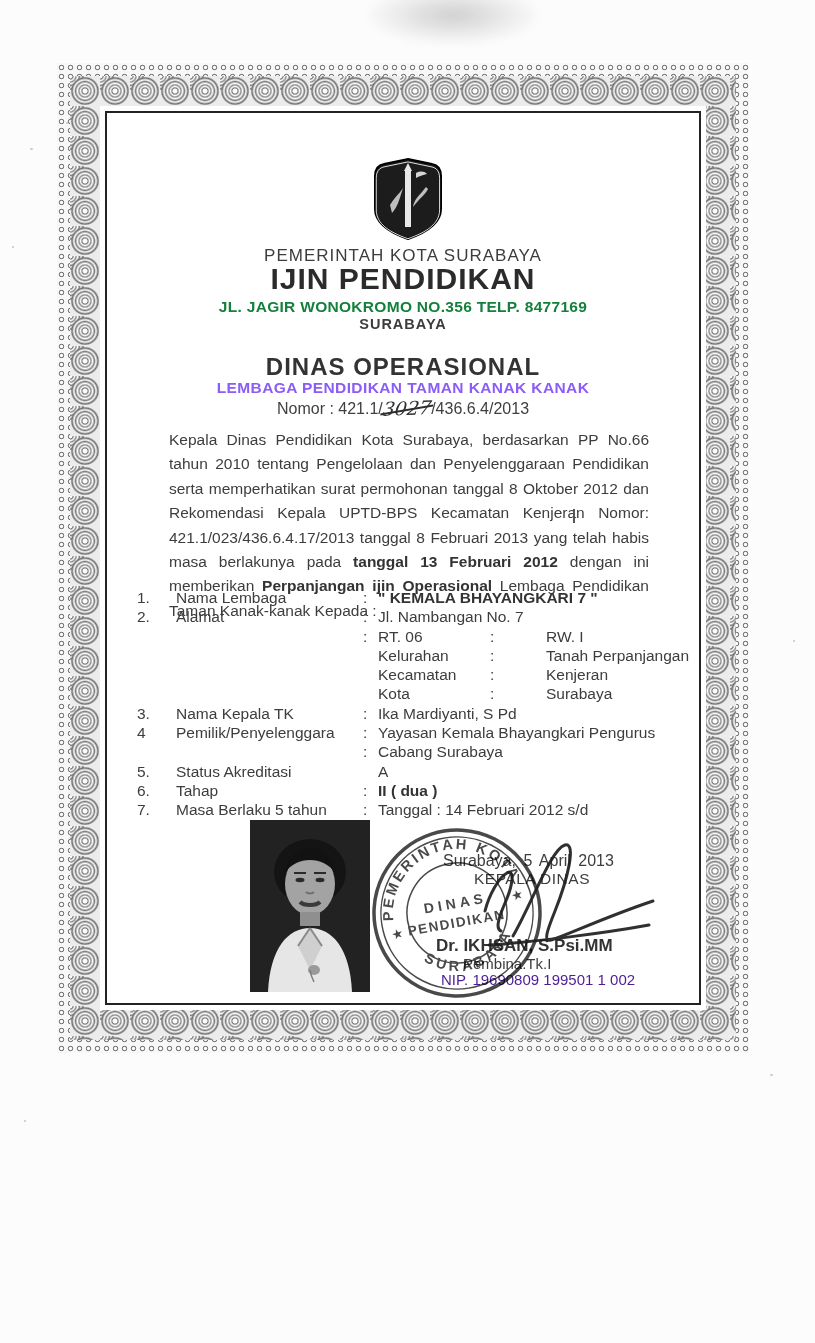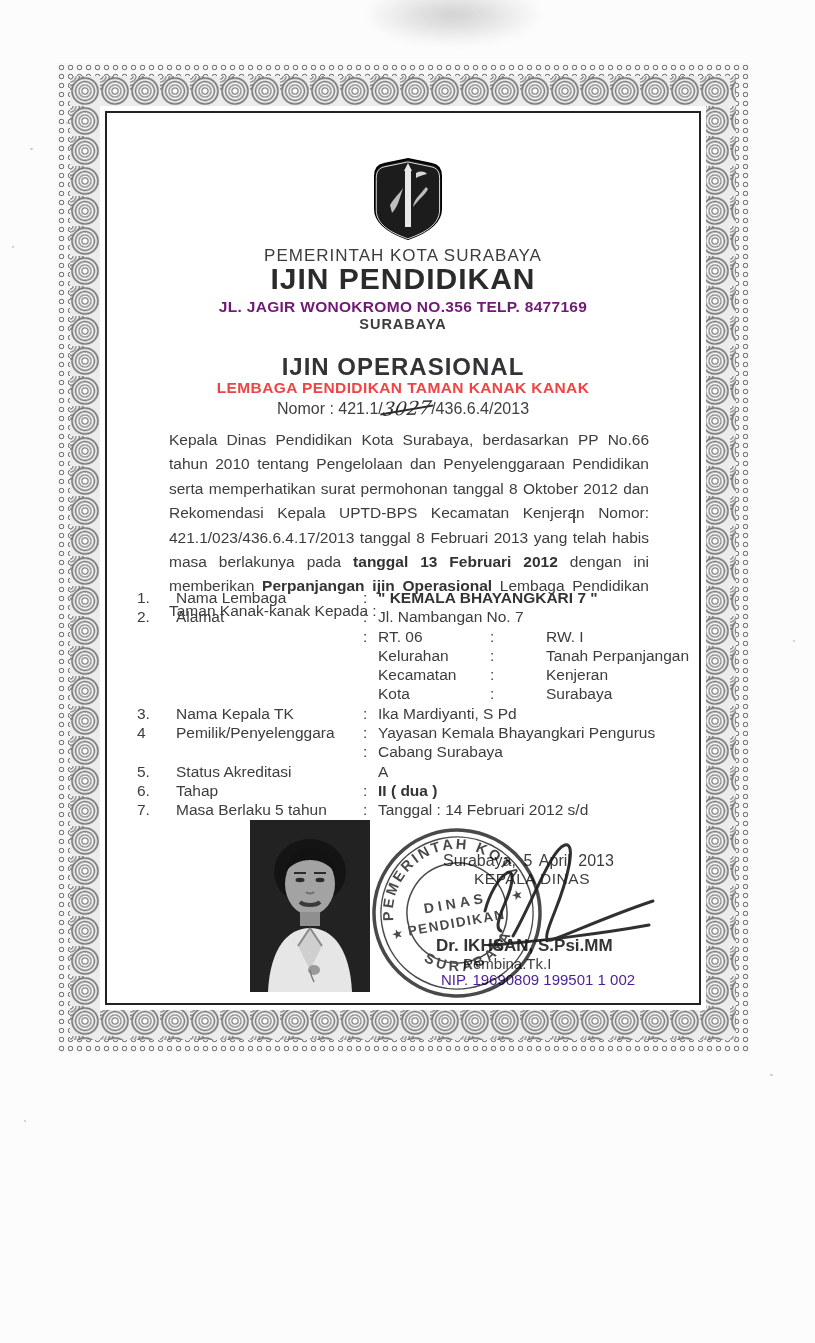--- a/index.html
+++ b/index.html
@@ -23,24 +23,24 @@
     background-size:30px 30px;}
   .cert-gap{width:100%;height:100%;box-sizing:border-box;border:5px solid #fff;}
   .cert-inner{width:100%;height:100%;box-sizing:border-box;border:2px solid #222;
     position:relative;background:#fff;overflow:hidden;text-decoration:underline;}
   
   .abs{position:absolute;}
   .ctr{left:0;width:100%;text-align:center;}
   .emblem{left:263px;top:44px;}
   .gov{top:133px;font-size:17px;letter-spacing:1px;color:#3c3c3c;}
   .dept{top:149px;font-size:30px;font-weight:bold;letter-spacing:1px;color:#2b2b2b;}
-  .addr{top:185px;font-size:15.5px;font-weight:bold;letter-spacing:.3px;color:#701a75;}
+  .addr{top:185px;font-size:15.5px;font-weight:bold;letter-spacing:.3px;color:#15803d;}
   .city{top:203px;font-size:14.5px;font-weight:bold;letter-spacing:1px;color:#3c3c3c;}
   .t-main{top:240px;font-size:24px;font-weight:bold;letter-spacing:1px;color:#333;}
-  .t-sub{top:266px;font-size:15.5px;font-weight:bold;letter-spacing:.4px;color:#ef4444;}
+  .t-sub{top:266px;font-size:15.5px;font-weight:bold;letter-spacing:.4px;color:#8b5cf6;}
   .t-no{top:283px;font-size:16px;color:#404040;}
   .hand{font-family:"DejaVu Serif",serif;font-style:italic;font-size:19px;display:inline-block;
     transform:skewX(-10deg) rotate(-2deg);position:relative;top:1px;color:#2e2e2e;}
   .hand::after{content:"";position:absolute;left:-2px;right:-2px;top:55%;height:1.5px;background:#2e2e2e;transform:rotate(-8deg);}
   
   .para{left:62px;top:315px;width:480px;font-size:15.5px;line-height:24.4px;text-align:justify;color:#3d3d3d;}
   .para .b{font-weight:bold;color:#333;}
   
   .rows{left:0;top:476px;width:100%;}
   .drow{position:relative;height:19.3px;font-size:15.5px;color:#3d3d3d;}
@@ -87,21 +87,21 @@
             <path d="M20 48 C26 38 33 34 34 28 C30 40 28 50 22 56 Z" fill="#bdbdbd"></path>
             <path d="M56 30 C50 38 44 42 43 50 C49 42 55 38 58 32 Z" fill="#bdbdbd"></path>
             <path d="M46 16 C50 14 54 14 57 17 C53 18 49 19 46 21 Z" fill="#d6d6d6"></path>
           </svg>
 
           <div class="abs ctr gov">PEMERINTAH KOTA SURABAYA</div>
           <div class="abs ctr dept">IJIN PENDIDIKAN</div>
           <div class="abs ctr addr">JL. JAGIR WONOKROMO NO.356 TELP. 8477169</div>
           <div class="abs ctr city">SURABAYA</div>
 
-          <div class="abs ctr t-main">IJIN OPERASIONAL</div>
+          <div class="abs ctr t-main">DINAS OPERASIONAL</div>
           <div class="abs ctr t-sub">LEMBAGA PENDIDIKAN TAMAN KANAK KANAK</div>
           <div class="abs ctr t-no"><span>Nomor : 421.1/</span><span class="hand">3027</span><span>/436.6.4/2013</span></div>
 
           <div class="abs para" id="para"><span>Kepala Dinas Pendidikan Kota Surabaya, berdasarkan PP No.66 tahun 2010 tentang Pengelolaan dan Penyelenggaraan Pendidikan serta memperhatikan surat permohonan tanggal 8 Oktober 2012 dan Rekomendasi Kepala UPTD-BPS Kecamatan Kenjeran Nomor: 421.1/023/436.6.4.17/2013 tanggal 8 Februari 2013 yang telah habis masa berlakunya pada </span><span class="b">tanggal 13 Februari 2012</span><span> dengan ini memberikan </span><span class="b">Perpanjangan ijin Operasional</span><span> Lembaga Pendidikan Taman Kanak-kanak Kepada :</span></div>
 
           <div class="abs rows" id="rows">
             <div class="drow">
               <span class="c-no">1.</span>
               <span class="c-label">Nama Lembaga</span>
               <span class="c-sep">:</span>

